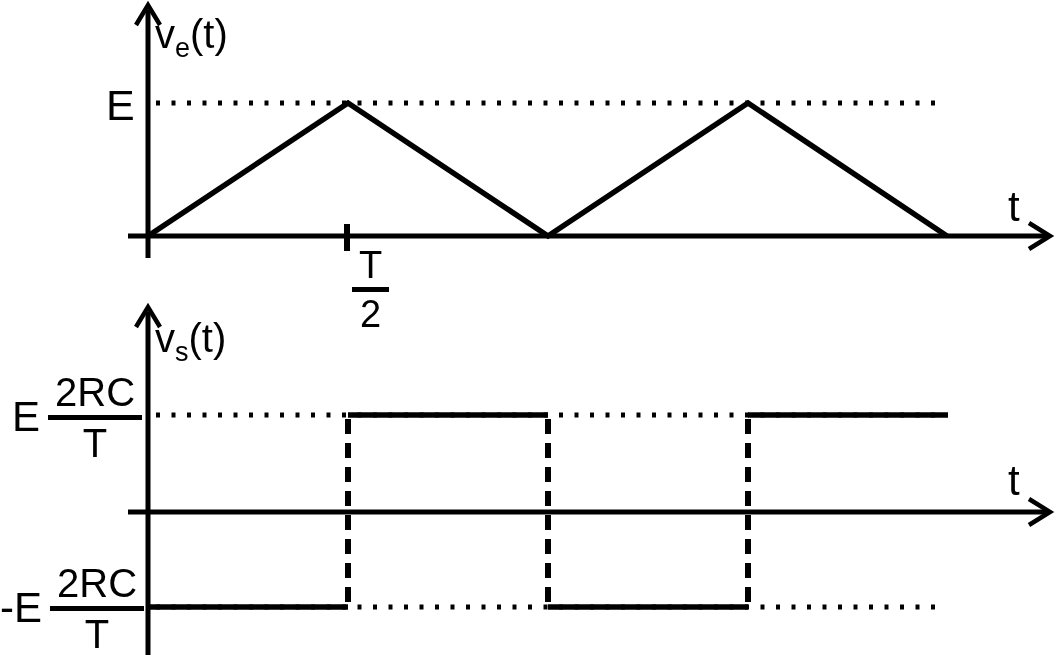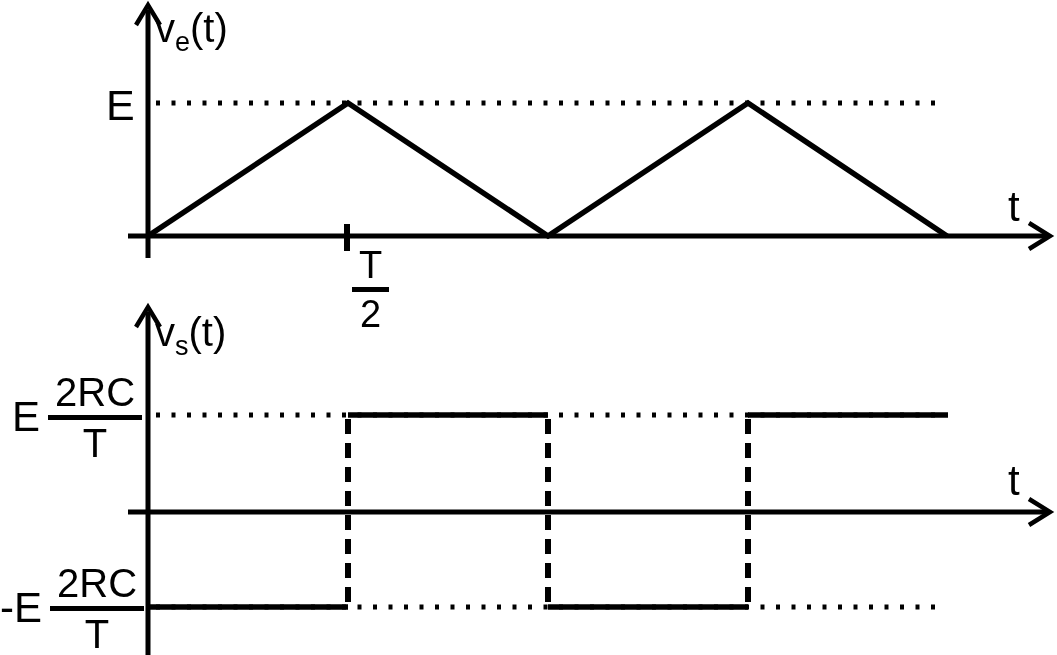--- a/index.html
+++ b/index.html
@@ -15,21 +15,21 @@
   }
   svg.fig { position:absolute; left:0; top:0; }
   .axis  { stroke:var(--ink); stroke-width:5; }
   .arrow { fill:none; stroke:var(--ink); stroke-width:4.5; stroke-linejoin:miter; }
   .tick  { stroke:var(--ink); stroke-width:6; }
   .dotted{ stroke:var(--ink); stroke-width:5; stroke-dasharray:4 11.5; }
   .dashed{ stroke:var(--ink); stroke-width:6; stroke-dasharray:15 9; }
   .wave  { fill:none; stroke:var(--ink); stroke-width:5.5; stroke-linejoin:miter; }
 
   .lab { position:absolute; line-height:1; white-space:nowrap; }
-  .sig-label { position:absolute; line-height:1; font-size:40px; white-space:nowrap; }
+  .sig-label { position:absolute; line-height:1; font-size:40px; white-space:nowrap;margin-top:6px; }
   .sig-label .sub { font-size:27px; position:relative; top:9px; }
 
   .frac { display:inline-flex; flex-direction:column; align-items:center; line-height:1; }
   .frac .num, .frac .den { padding:0 7px; }
   .frac .bar { align-self:stretch; height:4.5px; background:var(--ink); margin:3px 0; }
 
   .level-label { position:absolute; display:flex; align-items:center; gap:8px; line-height:1; }
   .level-label .coef { font-size:42px; }
   .level-label .frac { font-size:40px; }
 

